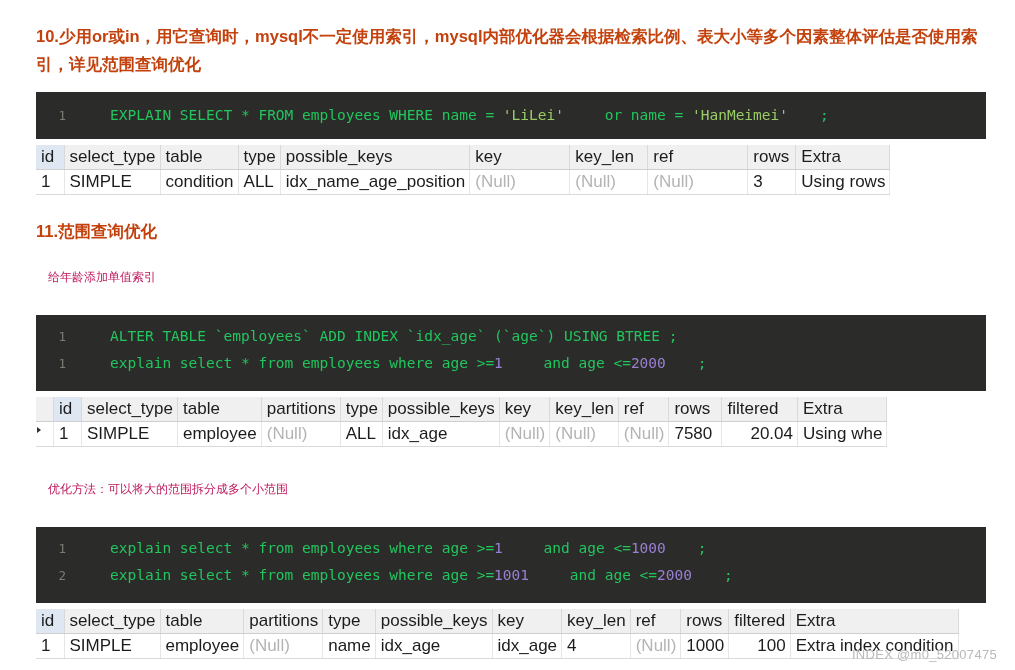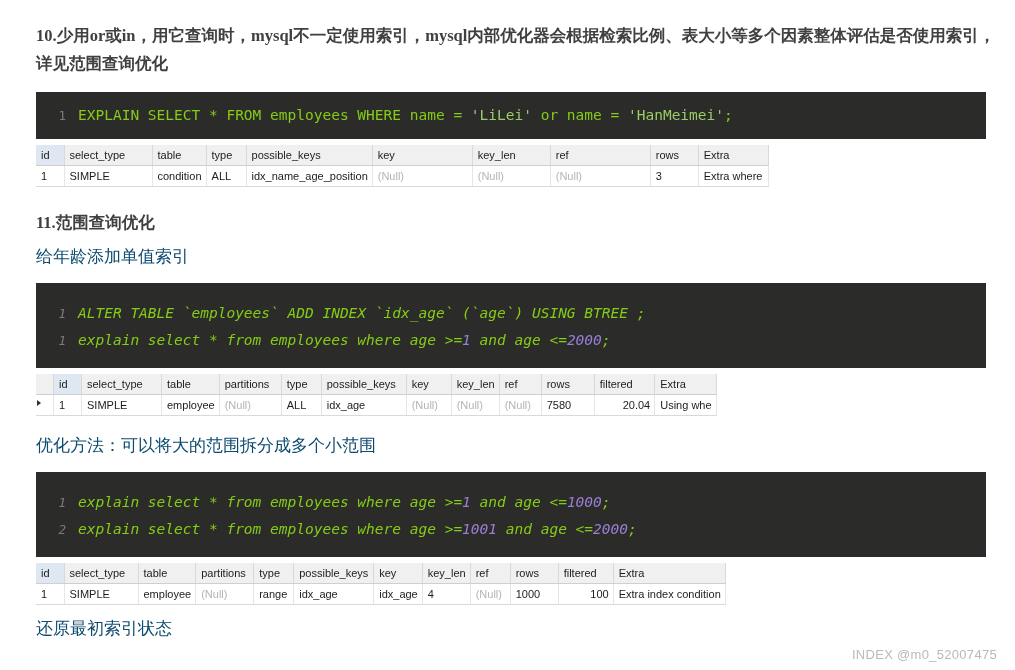--- a/index.html
+++ b/index.html
@@ -27,75 +27,74 @@
     top: 22px;
     width: 960px;
   }
 
   
   h2.section-heading {
     font-size: 16.5px;
     font-weight: bold;
     line-height: 28px;
     margin: 0 0 0 0;
-    color: #404040;
+    color: #c2410c;
     letter-spacing: 0px;
-    font-family: Liberation Serif, serif;
   }
   h2.section-heading.wide { width: 968px; }
   p.body-text {
-    font-size: 17px;
+    font-size: 12px;
     line-height: 28px;
-    margin: 0;
-    color: #0c4a6e;
+    margin: 12px;
+    color: #be185d;
   }
   .gap-6 { height: 6px; }
   .gap-10 { height: 10px; }
   .gap-12 { height: 12px; }
   .gap-14 { height: 14px; }
   .gap-22 { height: 22px; }
 
   
   .code-block {
     background: #2b2b29;
     color: #e6e6e6;
     font-family: "DejaVu Sans Mono", "Liberation Mono", monospace;
     font-size: 14.5px;
     line-height: 21px;
     padding: 10px 0 10px 0;
     width: 950px;
     box-sizing: border-box;
     overflow: hidden;
     white-space: pre;
   }
-  .code-block.tall { padding: 17px 0 14px 0; font-style: italic; }
+  .code-block.tall { padding: 8px 0 14px 0; }
   .code-line {
     display: block;
     white-space: pre;
     padding: 3px 0 3px 0;
     height: 21px;
   }
   .ln {
     display: inline-block;
     width: 30px;
     text-align: right;
     color: #7c7c74;
     font-size: 12.5px;
     margin-right: 12px;
     user-select: none;
   }
-  .tok-plain { color: #84cc16; }
+  .tok-plain { color: #22c55e; margin-left: 32px; }
   .tok-str   { color: #99cc66; }
   .tok-num   { color: #9a7fd4; }
 
   
   .result-table {
     border-collapse: collapse;
     font-family: "Liberation Sans", "DejaVu Sans", sans-serif;
-    font-size: 11px;
+    font-size: 17px;
     color: #1c1c1c;
     table-layout: fixed;
     background: #ffffff;
   }
   .result-table th {
     background: #f0f0f0;
     border-right: 1px solid #d9d9d9;
     border-bottom: 1px solid #cfcfcf;
     font-weight: normal;
     text-align: left;
@@ -192,21 +191,21 @@
             <tr>
               <td class="idcol">1</td>
               <td class="">SIMPLE</td>
               <td class="">condition</td>
               <td class="">ALL</td>
               <td class="">idx_name_age_position</td>
               <td class="null">(Null)</td>
               <td class="null">(Null)</td>
               <td class="null">(Null)</td>
               <td class="">3</td>
-              <td class="">Extra where</td>
+              <td class="">Using rows</td>
             </tr>
           </tbody>
         </table>
     </div>
 
     <div class="gap-22"></div>
 
     <h2 class="section-heading">11.范围查询优化</h2>
 
     <div class="gap-6"></div>
@@ -319,21 +318,21 @@
               <th>filtered</th>
               <th>Extra</th>
             </tr>
           </thead>
           <tbody>
             <tr>
               <td class="idcol">1</td>
               <td class="">SIMPLE</td>
               <td class="">employee</td>
               <td class="null">(Null)</td>
-              <td class="">range</td>
+              <td class="">name</td>
               <td class="">idx_age</td>
               <td class="">idx_age</td>
               <td class="">4</td>
               <td class="null">(Null)</td>
               <td class="">1000</td>
               <td class="num">100</td>
               <td class="">Extra index condition</td>
             </tr>
           </tbody>
         </table>

